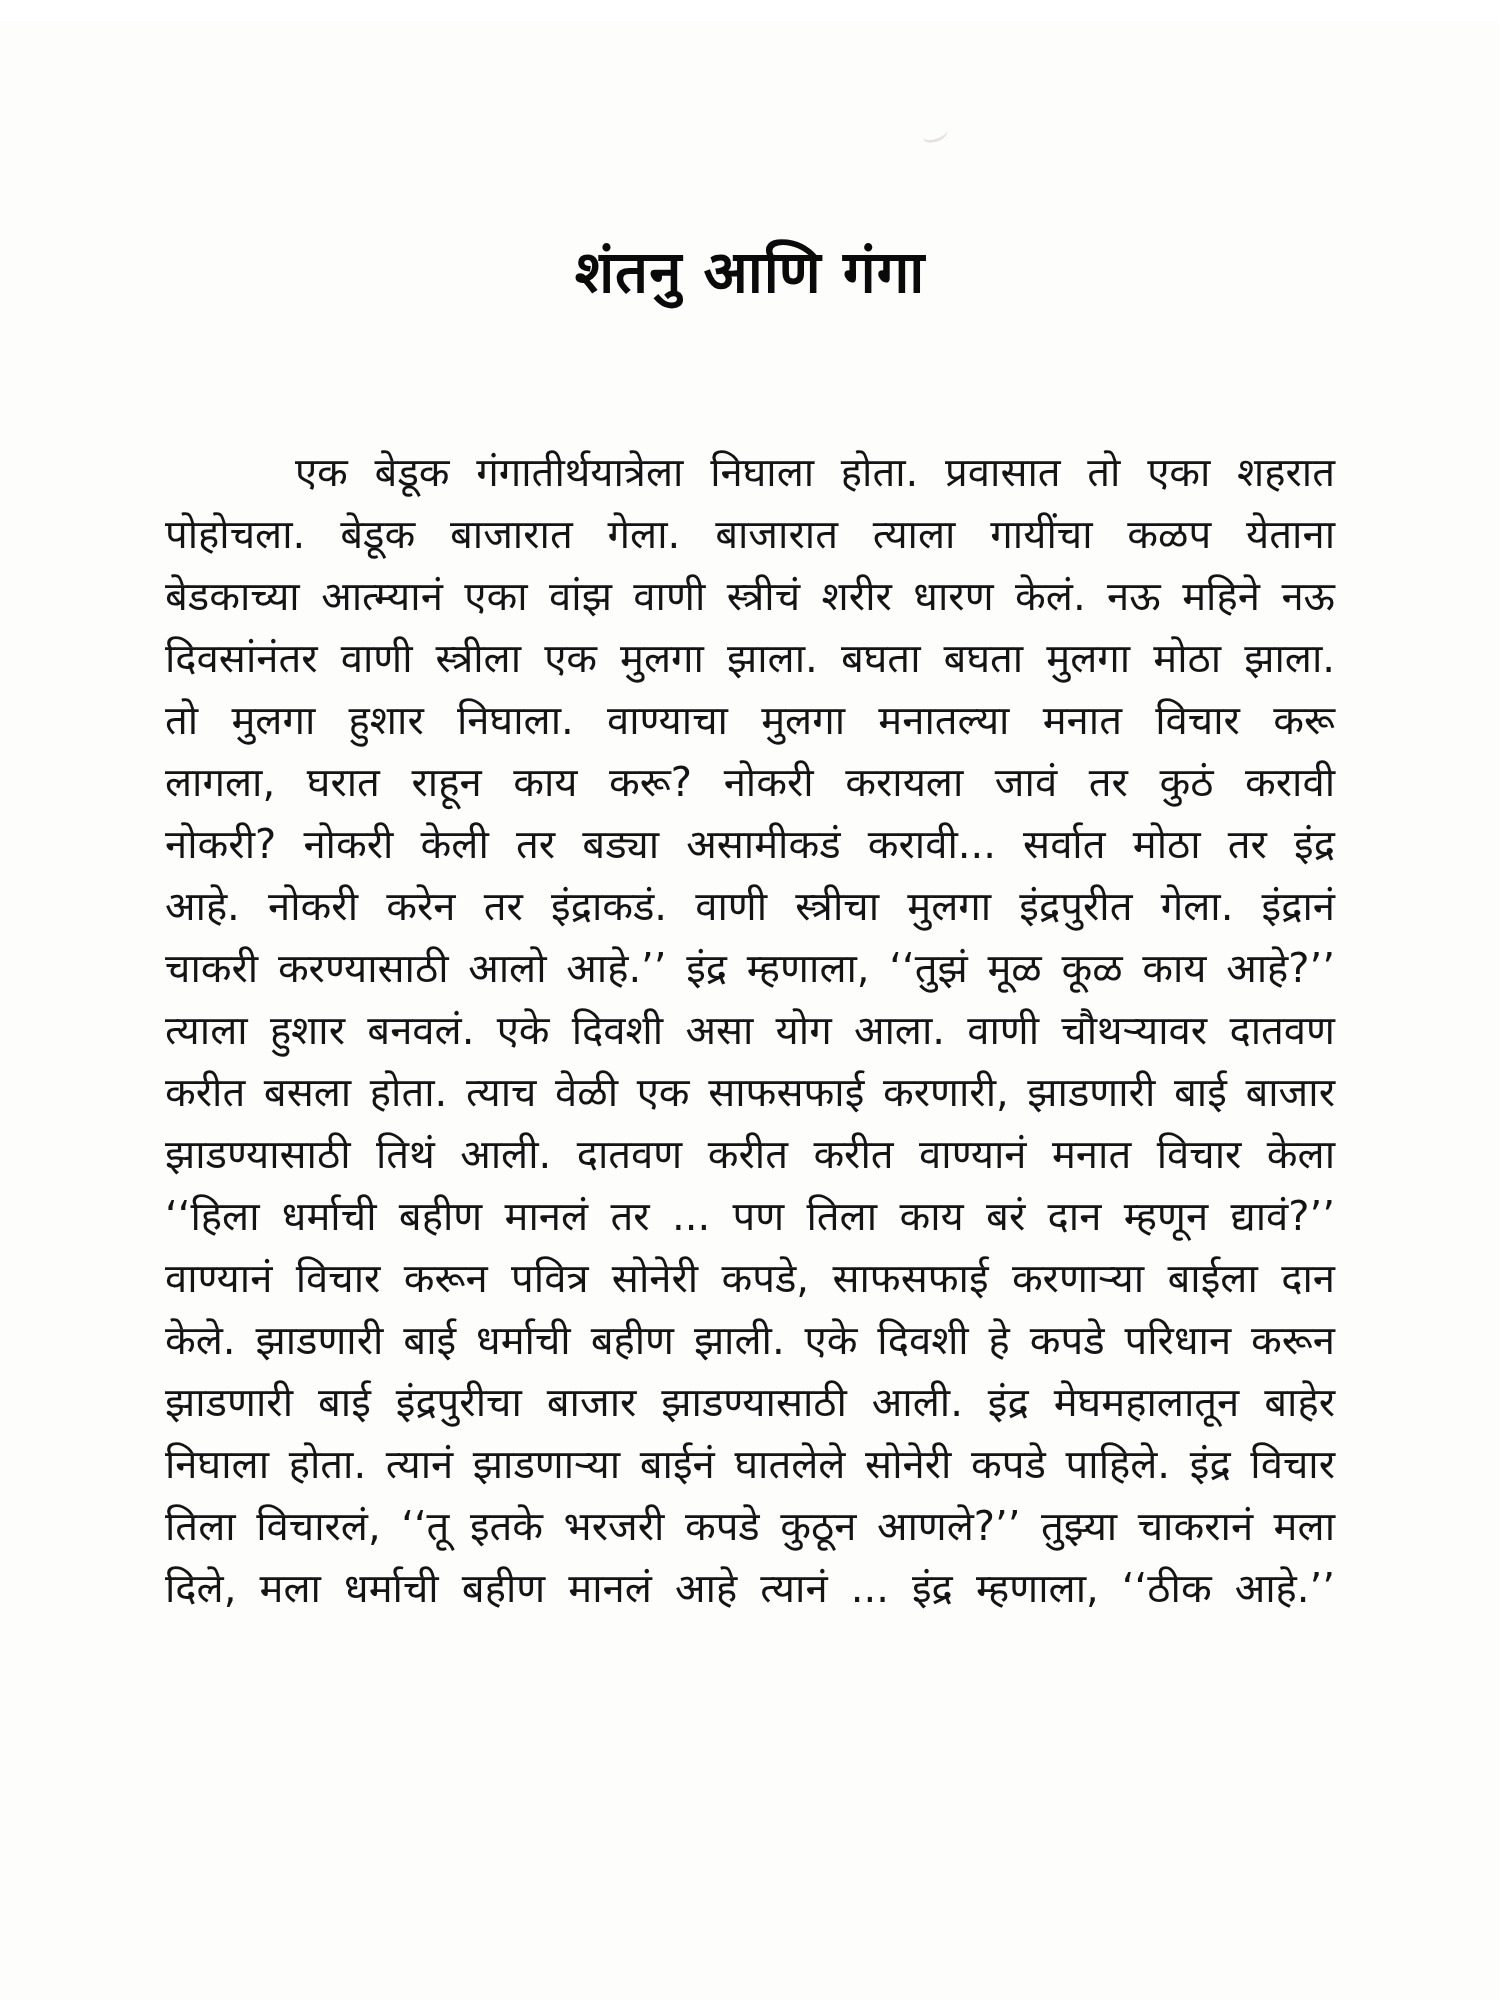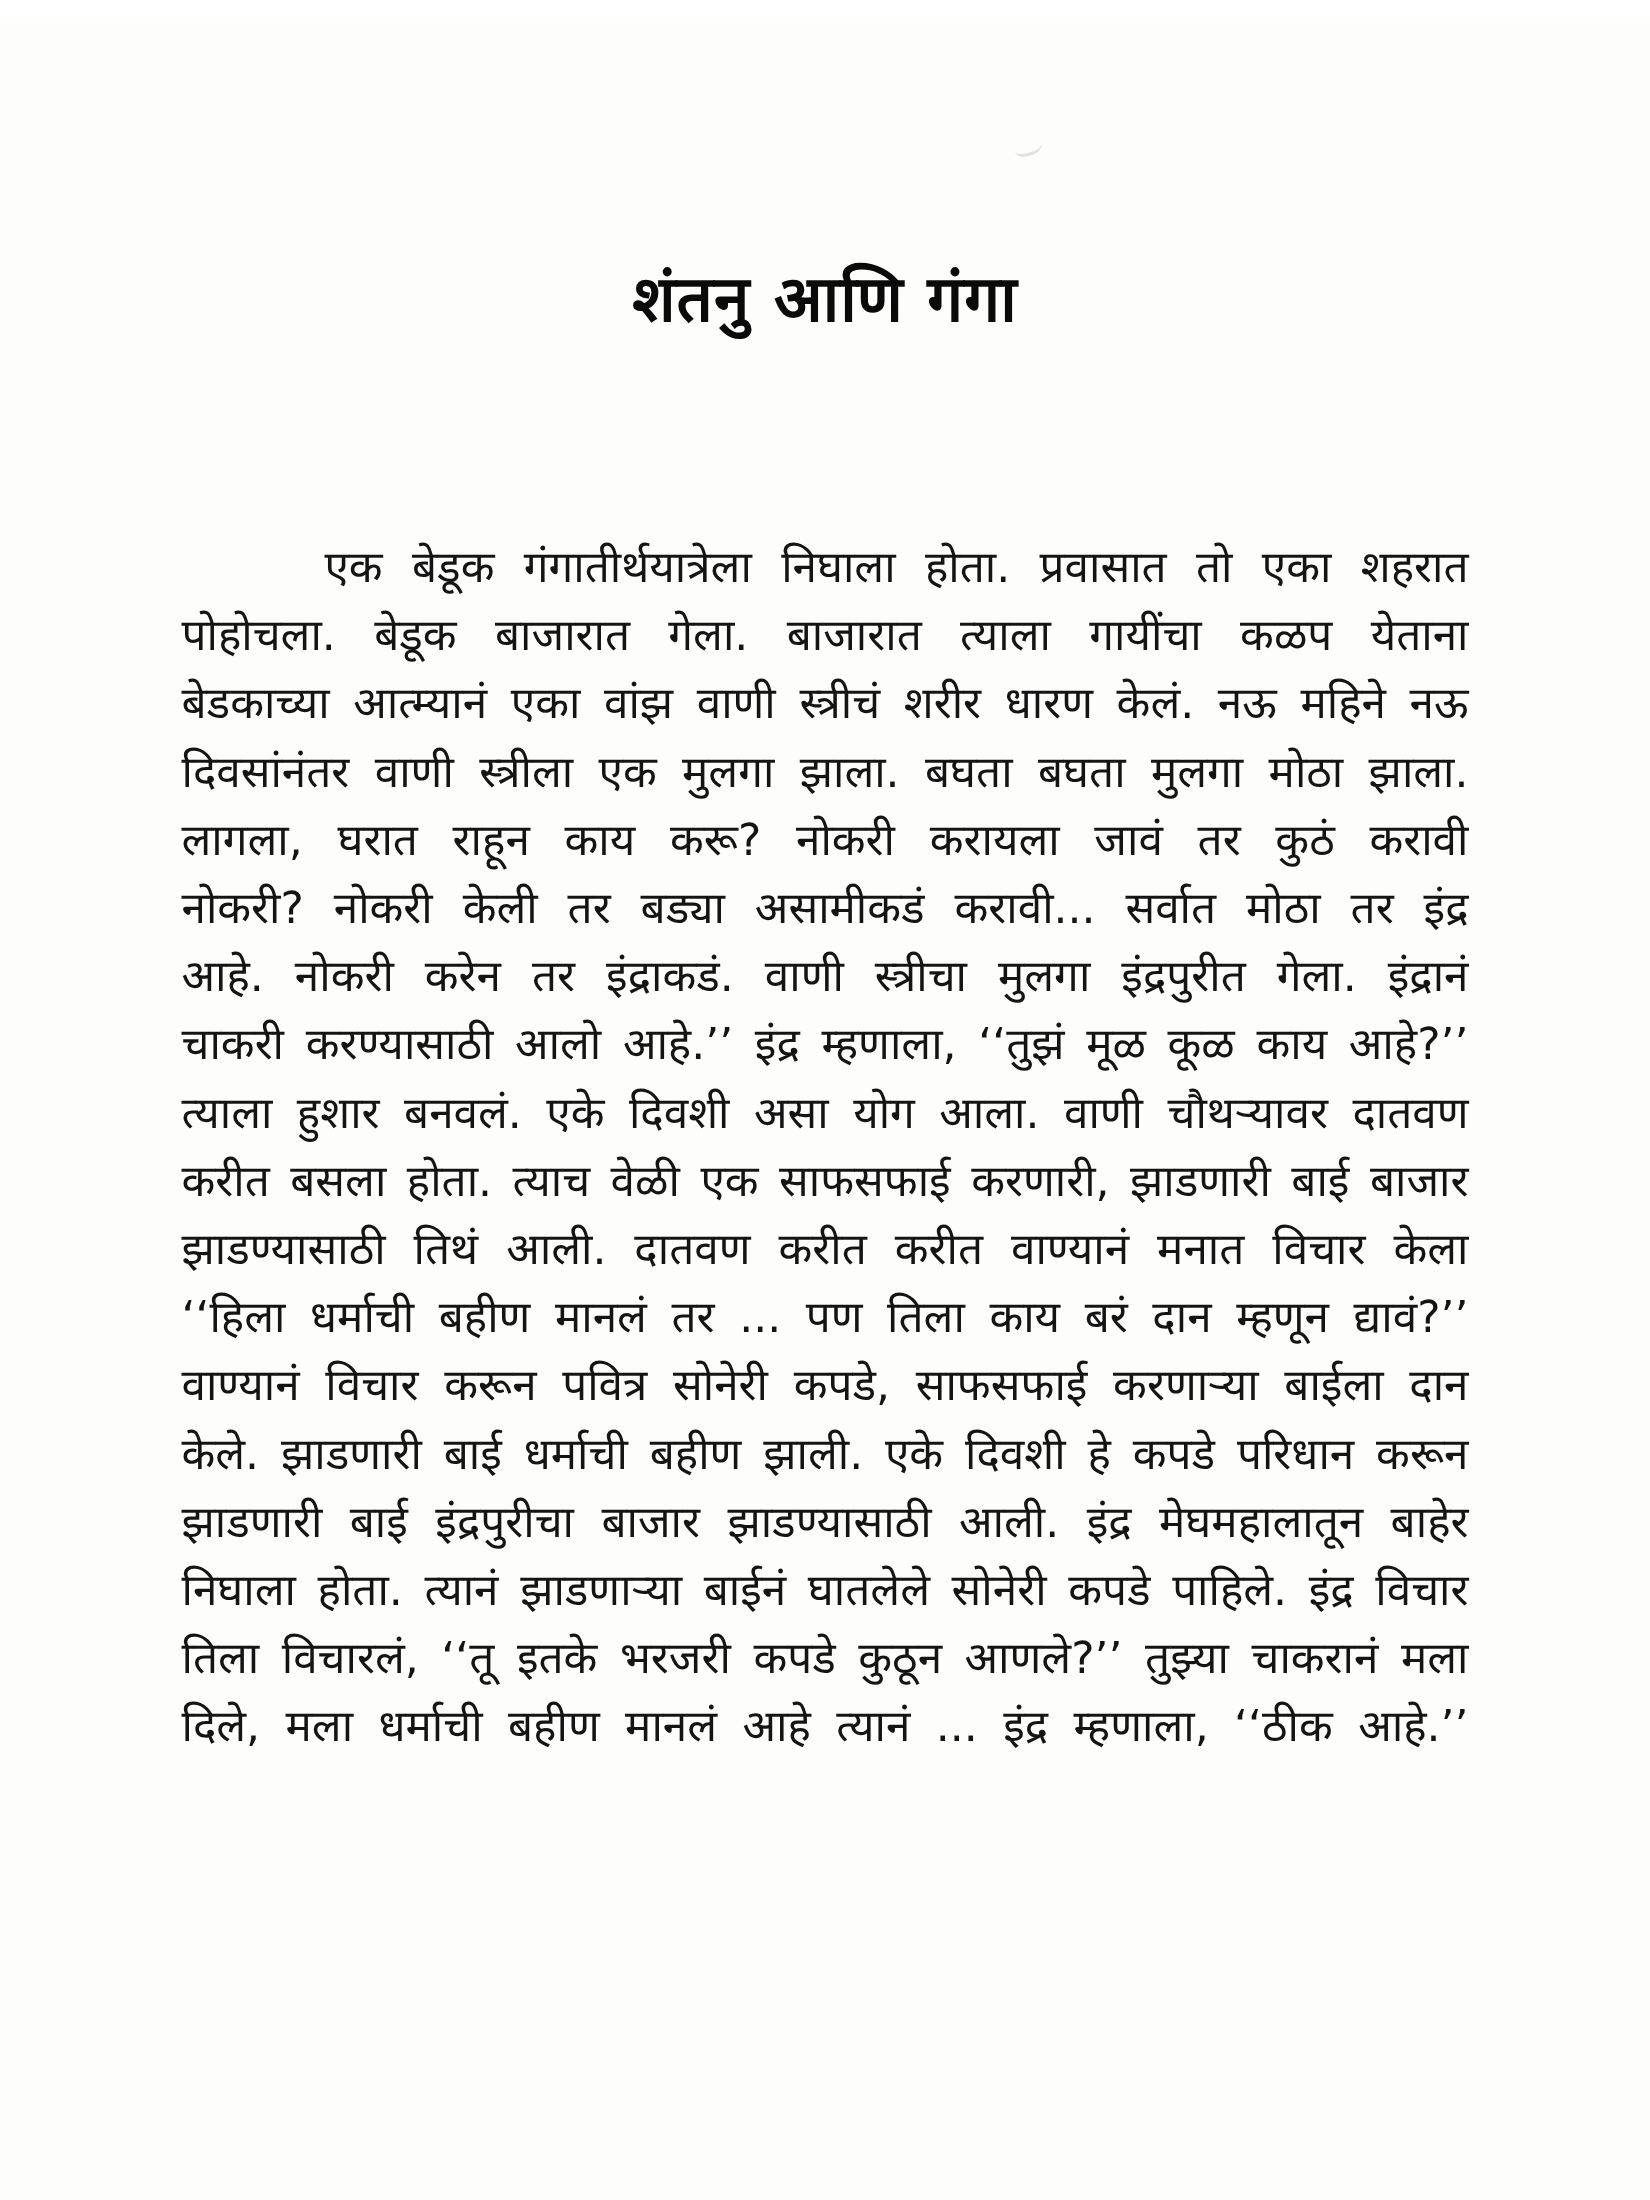--- a/index.html
+++ b/index.html
@@ -36,21 +36,21 @@
     margin: 0;
     text-align: center;
     font-size: 58px;
     line-height: 90px;
     font-weight: bold;
     letter-spacing: 1px;
     color: #0a0a0a;
   }
   .text-block {
     position: absolute;
-    top: 464px;
+    top: 420px;
     left: 165px;
     width: 1170px;
   }
   .line {
     font-size: 40px;
     line-height: 62px;
     height: 62px;
     white-space: normal;
     text-align: justify;
     text-align-last: justify;
@@ -66,20 +66,21 @@
 <body>
 
 <div class="page">
   <div class="scan-smudge"></div>
   <h1 class="title">शंतनु आणि गंगा</h1>
   <div class="text-block">
       <div class="line indent">एक बेडूक गंगातीर्थयात्रेला निघाला होता. प्रवासात तो एका शहरात</div>
       <div class="line">पोहोचला. बेडूक बाजारात गेला. बाजारात त्याला गायींचा कळप येताना</div>
       <div class="line">बेडकाच्या आत्म्यानं एका वांझ वाणी स्त्रीचं शरीर धारण केलं. नऊ महिने नऊ</div>
       <div class="line">दिवसांनंतर वाणी स्त्रीला एक मुलगा झाला. बघता बघता मुलगा मोठा झाला.</div>
+      <div class="line">तो मुलगा हुशार निघाला. वाण्याचा मुलगा मनातल्या मनात विचार करू</div>
       <div class="line">लागला, घरात राहून काय करू? नोकरी करायला जावं तर कुठं करावी</div>
       <div class="line">नोकरी? नोकरी केली तर बड्या असामीकडं करावी... सर्वात मोठा तर इंद्र</div>
       <div class="line">आहे. नोकरी करेन तर इंद्राकडं. वाणी स्त्रीचा मुलगा इंद्रपुरीत गेला. इंद्रानं</div>
       <div class="line">चाकरी करण्यासाठी आलो आहे.’’ इंद्र म्हणाला, ‘‘तुझं मूळ कूळ काय आहे?’’</div>
       <div class="line">त्याला हुशार बनवलं. एके दिवशी असा योग आला. वाणी चौथऱ्यावर दातवण</div>
       <div class="line">करीत बसला होता. त्याच वेळी एक साफसफाई करणारी, झाडणारी बाई बाजार</div>
       <div class="line">झाडण्यासाठी तिथं आली. दातवण करीत करीत वाण्यानं मनात विचार केला</div>
       <div class="line">‘‘हिला धर्माची बहीण मानलं तर ... पण तिला काय बरं दान म्हणून द्यावं?’’</div>
       <div class="line">वाण्यानं विचार करून पवित्र सोनेरी कपडे, साफसफाई करणाऱ्या बाईला दान</div>
       <div class="line">केले. झाडणारी बाई धर्माची बहीण झाली. एके दिवशी हे कपडे परिधान करून</div>

